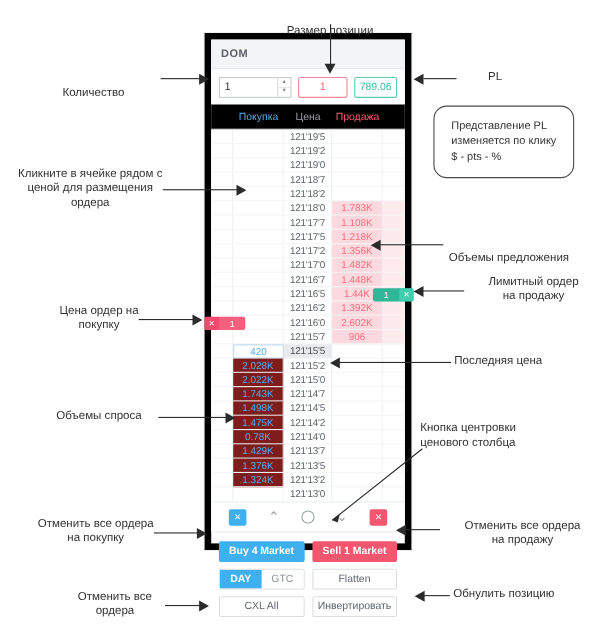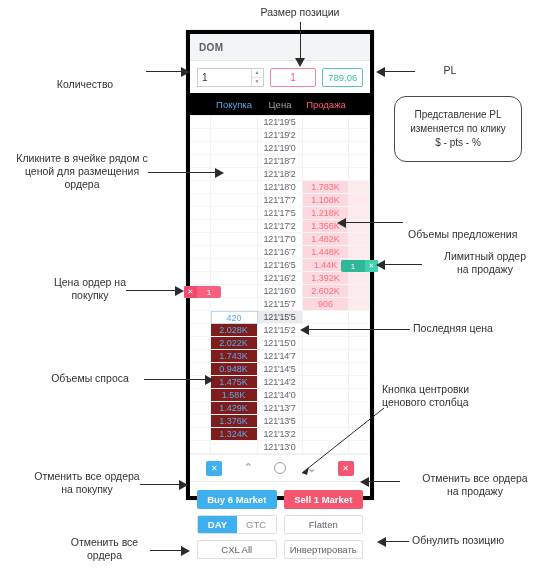--- a/index.html
+++ b/index.html
@@ -22,21 +22,21 @@
   .vleader{position:absolute;background:#2b2b2b;width:1px;}
   .arrow{position:absolute;width:0;height:0;}
   .arrow-r{border-top:5px solid transparent;border-bottom:5px solid transparent;border-left:9px solid #2b2b2b;}
   .arrow-l{border-top:5px solid transparent;border-bottom:5px solid transparent;border-right:9px solid #2b2b2b;}
   .arrow-d{border-left:5px solid transparent;border-right:5px solid transparent;border-top:9px solid #2b2b2b;}
 
   
   #dom-panel{
     position:absolute;left:186px;top:30px;width:188px;height:470px;
     background:#ffffff;
-    border:4px solid #000000;
+    border:6px solid #000000;
     box-sizing:border-box;
     box-shadow:0 0 0 1px #eceef0;
   }
   #dom-titlebar{
     height:26px;background:#f3f4f6;border-bottom:1px solid #e2e4e8;
     display:flex;align-items:center;padding-left:9px;
     font-size:10px;font-weight:bold;color:#5a6069;letter-spacing:.4px;
   }
   #dom-toolbar{
     height:32px;display:flex;align-items:center;gap:6px;padding:0 7px;
@@ -135,21 +135,21 @@
   .seg .s{flex:1;display:flex;align-items:center;justify-content:center;font-size:9.5px;}
   .seg .s.on{background:#3fb0ef;color:#fff;font-weight:bold;}
   .seg .s.off{color:#8b9097;background:#fff;}
   .btn-out{background:#fff;border:1px solid #dcdee1;color:#5f656d;}
 
   
   #pl-callout{
     position:absolute;left:394px;top:96px;width:126px;height:64px;
     border:1px solid #4a4a4a;border-radius:12px;background:#fff;
     display:flex;flex-direction:column;align-items:center;justify-content:center;
-    font-size:10px;color:#333;line-height:14px;text-align:center;
+    font-size:10px;color:#333;line-height:14px;text-align:left;
   }
 </style>
 </head>
 <body>
 
 <div id="dom-panel">
 
   <div id="dom-titlebar">
     <span>DOM</span>
   </div>
@@ -303,35 +303,35 @@
       </div>
       <div class="lrow">
         <div class="cell padL"></div>
         <div class="cell bidv bid-bg">1.743K</div>
         <div class="cell price">121'14'7</div>
         <div class="cell askv"></div>
         <div class="cell pad"></div>
       </div>
       <div class="lrow">
         <div class="cell padL"></div>
-        <div class="cell bidv bid-bg">0.948K</div>
+        <div class="cell bidv bid-bg">1.498K</div>
         <div class="cell price">121'14'5</div>
         <div class="cell askv"></div>
         <div class="cell pad"></div>
       </div>
       <div class="lrow">
         <div class="cell padL"></div>
         <div class="cell bidv bid-bg">1.475K</div>
         <div class="cell price">121'14'2</div>
         <div class="cell askv"></div>
         <div class="cell pad"></div>
       </div>
       <div class="lrow">
         <div class="cell padL"></div>
-        <div class="cell bidv bid-bg">1.58K</div>
+        <div class="cell bidv bid-bg">0.78K</div>
         <div class="cell price">121'14'0</div>
         <div class="cell askv"></div>
         <div class="cell pad"></div>
       </div>
       <div class="lrow">
         <div class="cell padL"></div>
         <div class="cell bidv bid-bg">1.429K</div>
         <div class="cell price">121'13'7</div>
         <div class="cell askv"></div>
         <div class="cell pad"></div>
@@ -370,38 +370,38 @@
   <div id="navbar">
     <div class="nav-sq blue">✕</div>
     <div class="chev">⌃</div>
     <div class="circ"></div>
     <div class="chev">⌄</div>
     <div class="nav-sq red">✕</div>
   </div>
 
   <div id="btns">
     <div class="brow">
-      <div class="btn btn-buy">Buy 6 Market</div>
+      <div class="btn btn-buy">Buy 4 Market</div>
       <div class="btn btn-sell">Sell 1 Market</div>
     </div>
     <div class="brow">
       <div class="seg">
         <div class="s on">DAY</div>
         <div class="s off">GTC</div>
       </div>
       <div class="btn btn-out">Flatten</div>
     </div>
     <div class="brow">
       <div class="btn btn-out">CXL All</div>
       <div class="btn btn-out">Инвертировать</div>
     </div>
   </div>
 </div>
 
-<div class="annot" style="left:225px;top:6px;width:150px;">Размер позиции</div>
+<div class="annot" style="left:225px;top:22px;width:150px;">Размер позиции</div>
 <div class="vleader" style="left:300px;top:22px;height:38px;"></div>
 <div class="arrow arrow-d" style="left:295px;top:58px;"></div>
 
 <div class="annot" style="left:30px;top:78px;width:110px;text-align:center;">Количество</div>
 <div class="leader" style="left:146px;top:71px;width:36px;"></div>
 <div class="arrow arrow-r" style="left:181px;top:67px;"></div>
 
 <div class="annot" style="left:420px;top:64px;width:60px;">PL</div>
 <div class="leader" style="left:385px;top:71px;width:30px;"></div>
 <div class="arrow arrow-l" style="left:376px;top:67px;"></div>

